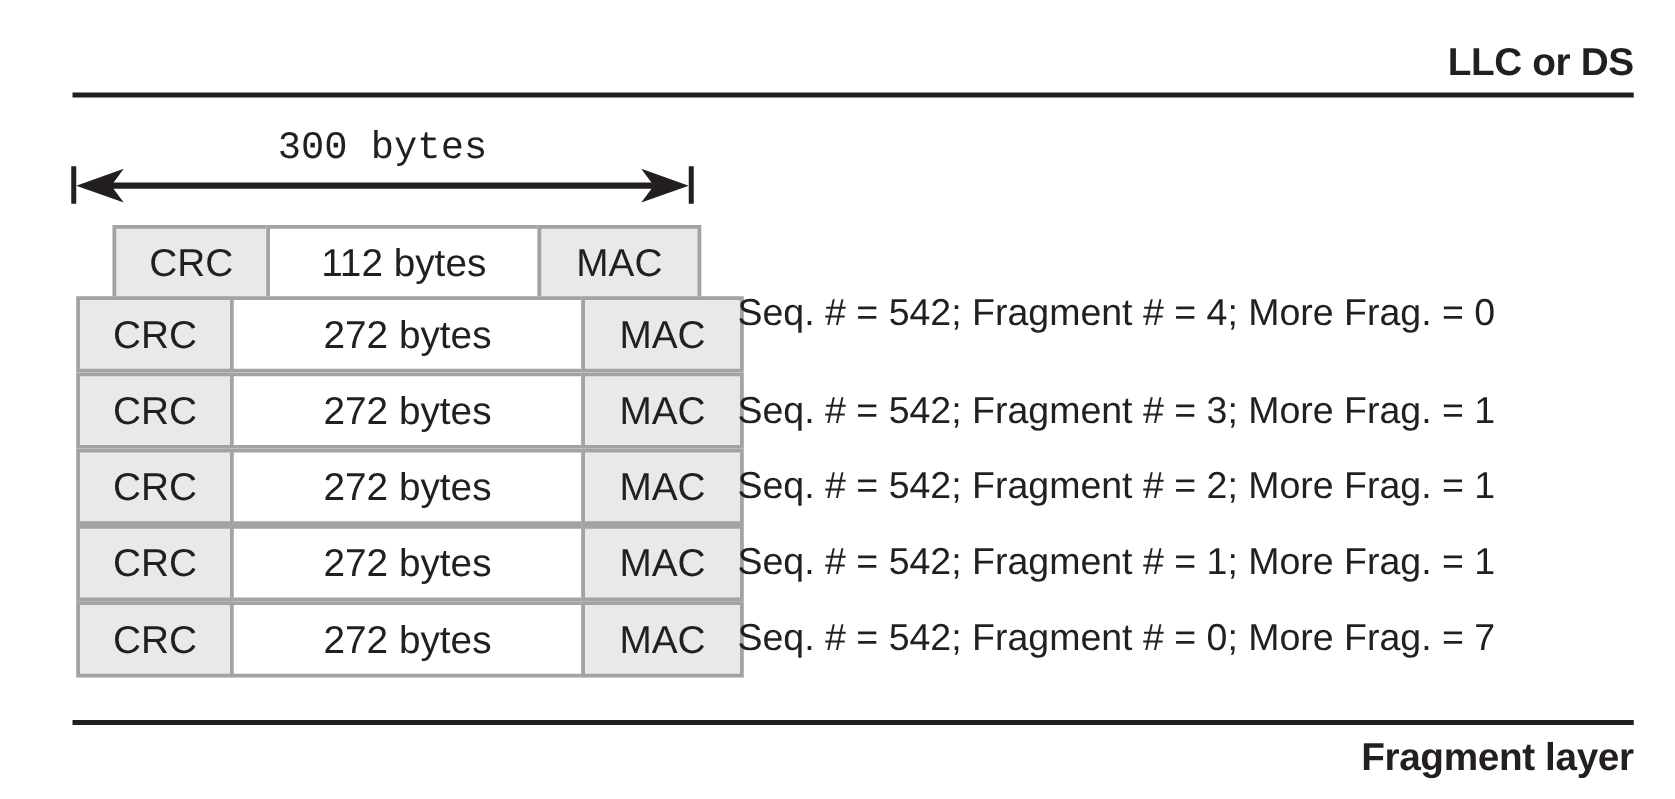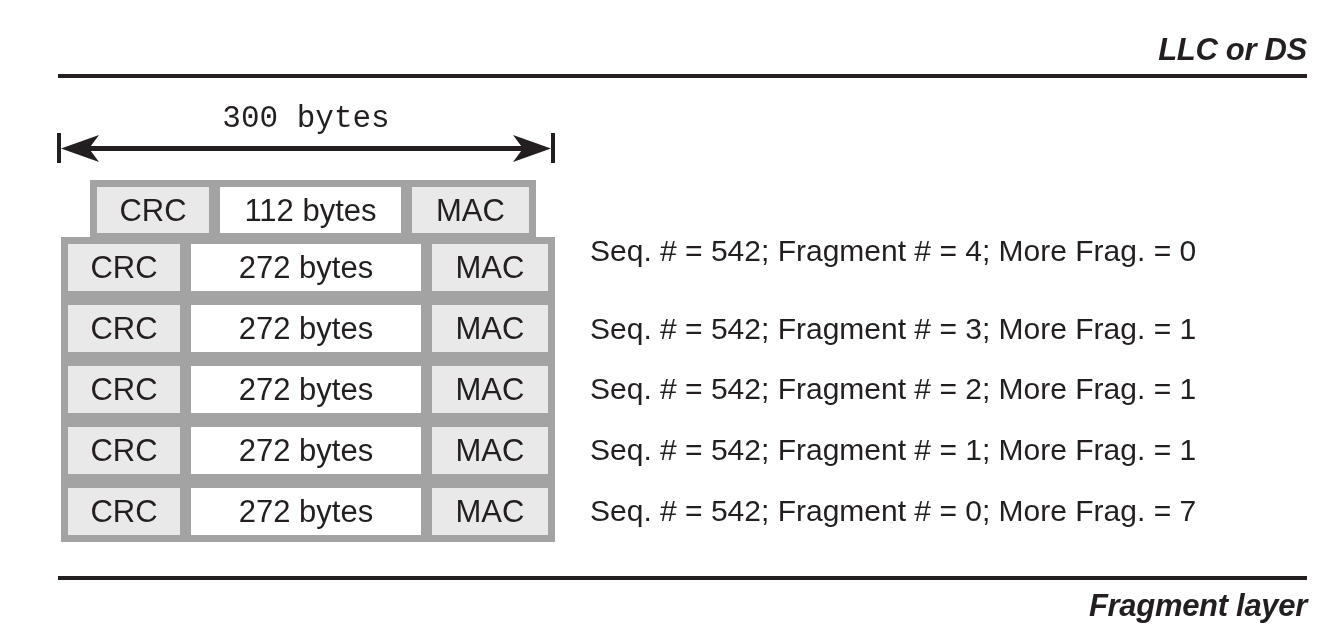--- a/index.html
+++ b/index.html
@@ -29,21 +29,20 @@
   #rule-bottom{ top: 576px; }
 
   .layer-label {
     position: absolute;
     right: 33px;
     font-size: 31px;
     font-weight: bold;
     letter-spacing: -0.3px;
     white-space: nowrap;
     text-align: right;
-    font-style: italic;
   }
   #label-llc      { top: 32px; }
   #label-physical { top: 588px; }
 
   
   #dim-label {
     position: absolute;
     left: 59px;
     top: 101px;
     width: 494px;
@@ -68,42 +67,42 @@
     width: 1340px;
     height: 639px;
   }
   .frame-row {
     position: absolute;
     display: flex;
     box-sizing: border-box;
   }
   .cell {
     box-sizing: border-box;
-    border: 7px solid #a3a3a3;
+    border: 3px solid #a3a3a3;
     display: flex;
     align-items: center;
     justify-content: center;
     font-size: 31px;
     line-height: 1;
     white-space: nowrap;
     margin-right: -3px;
     background: #ffffff;
   }
   .cell.shaded { background: #e9e9e9; }
 
   
   #row-top { left: 90px; top: 180px; height: 60px; }
   #row-top .cell-crc   { width: 126px; }
-  #row-top .cell-pay   { width: 195px; }
+  #row-top .cell-pay   { width: 220px; }
   #row-top .cell-mac   { width: 131px; }
 
   
   .frame-row.full { left: 61px; height: 61px; }
   .frame-row.full .cell-crc { width: 126px; }
-  .frame-row.full .cell-pay { width: 244px; }
+  .frame-row.full .cell-pay { width: 284px; }
   .frame-row.full .cell-mac { width: 130px; }
 
   #row-0 { top: 237px; }
   #row-1 { top: 298px; }
   #row-2 { top: 359px; }
   #row-3 { top: 420px; }
   #row-4 { top: 481px; }
 
   
   .annotation {

